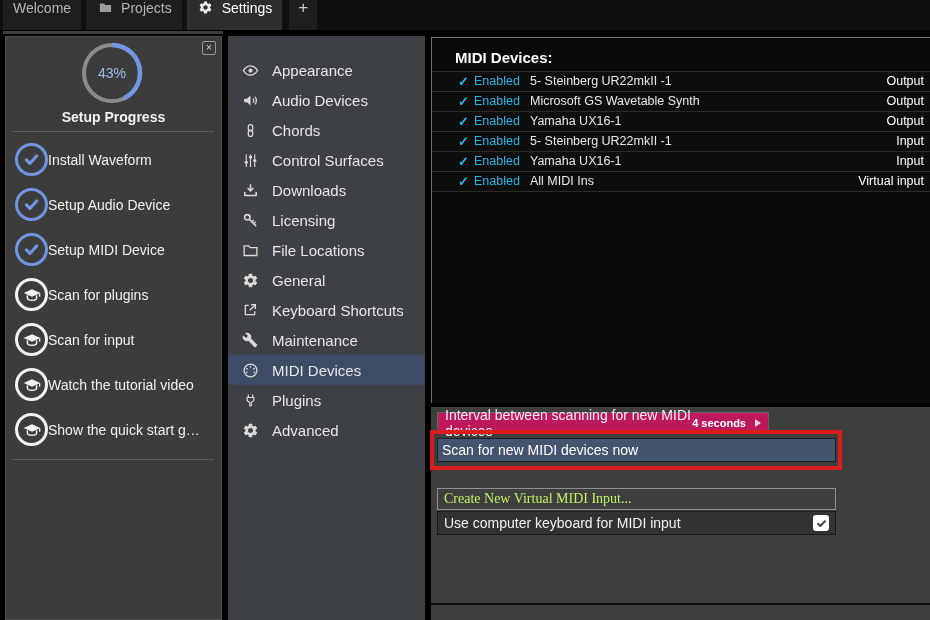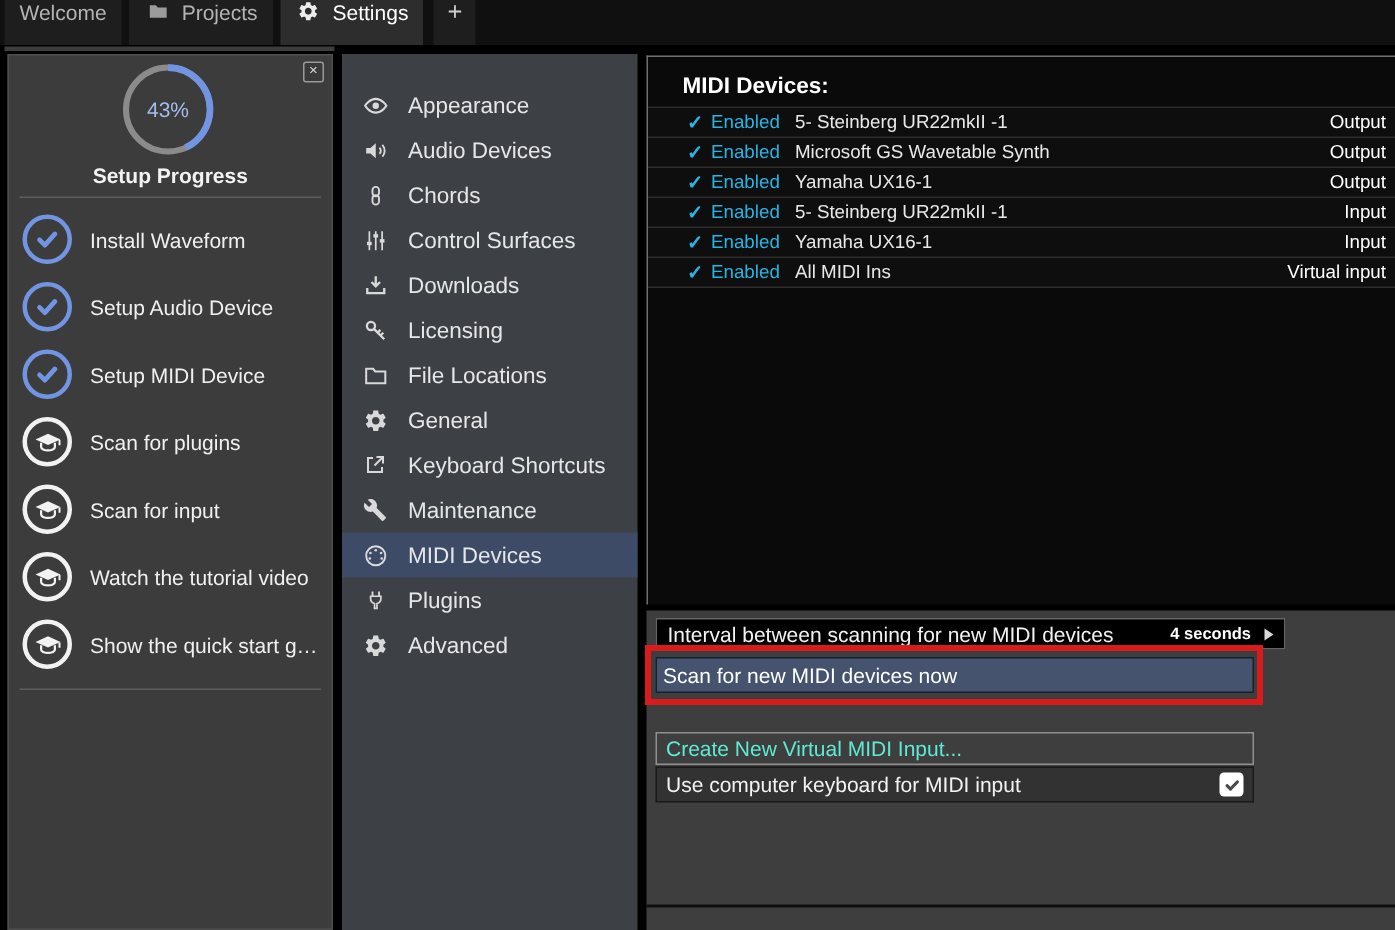--- a/index.html
+++ b/index.html
@@ -27,21 +27,21 @@
   .ring-bg  { stroke:#8b8b8b; stroke-width:4; fill:none; }
   .ring-arc { stroke:#7195e2; stroke-width:4.5; fill:none;
               transform:rotate(-90deg); transform-origin:32px 32px; }
   .ring-label { position:absolute; left:74px; top:28px; width:64px; text-align:center;
                 color:#a3bdf0; font-size:14px; }
   .setup-title { position:absolute; top:72px; left:0; width:100%; text-align:center;
                  color:#f2f2f2; font-size:14px; font-weight:700; }
   .divider { position:absolute; left:7px; right:7px; height:1px; background:#5c5c5c; }
   .divider.top { top:94px; } .divider.bottom { top:422px; }
   .checklist { position:absolute; top:100px; left:0; width:100%; }
-  .check-item { height:45px; display:flex; align-items:center; padding-left:9px; gap:12px; cursor:pointer; }
+  .check-item { height:45px; display:flex; align-items:center; padding-left:9px; cursor:pointer; }
   .task-icon { width:33px; height:33px; border-radius:50%; border:3px solid; flex:0 0 33px;
                display:flex; align-items:center; justify-content:center; }
   .task-icon.done { border-color:#7195e2; color:#7195e2; }
   .task-icon.todo { border-color:#f2f2f2; color:#f2f2f2; }
   .task-label { color:#f0f0f0; font-size:14px; }
 
   
   .settings-menu { position:absolute; left:228px; top:36px; width:197px; height:584px;
                    background:#3d4045; padding-top:19px; }
   .menu-item { height:30px; display:flex; align-items:center; padding-left:13px; gap:13px;
@@ -57,33 +57,33 @@
   .device-rows { position:absolute; top:33px; left:0; width:100%; border-top:1px solid #2c2c2c; }
   .device-row { position:relative; height:20px; background:#0e0e0e; border-bottom:1px solid #2c2c2c;
                 font-size:12.5px; line-height:19px; cursor:pointer; }
   .tick { position:absolute; left:26px; color:#29b4e4; font-weight:700; font-size:13px; }
   .en   { position:absolute; left:42px; color:#29b4e4; }
   .nm   { position:absolute; left:98px; color:#e8e8e8; }
   .tp   { position:absolute; right:6px; color:#ffffff; }
 
   
   .bottom-area { position:absolute; left:431px; top:407px; width:499px; height:213px; background:#3e3e3e; }
-  .interval-row { position:absolute; left:6px; top:5px; width:420px; height:21px; background:#000000;
+  .interval-row { position:absolute; left:6px; top:5px; width:332px; height:21px; background:#be185d;
                   border:1px solid #646464; display:flex; align-items:center; padding:0 7px;
                   color:#f2f2f2; font-size:14px; cursor:pointer; }
   .int-label { flex:1; }
   .int-value { font-size:11px; font-weight:700; color:#fff; margin-right:9px; }
   .int-arrow { width:0; height:0; border-left:6px solid #d8d8d8;
                border-top:4.5px solid transparent; border-bottom:4.5px solid transparent; }
   .scan-btn { position:absolute; left:6px; top:31px; width:399px; height:24px; background:#45536e;
               border:1px solid #16202f; color:#fff; font-size:14px; text-align:left; padding:0 4px;
               font-family:inherit; display:flex; align-items:center; cursor:pointer; }
   .create-btn { position:absolute; left:6px; top:81px; width:399px; height:22px; background:#3e3e3e;
-                border:1px solid #909090; color:#5eead4; font-size:14px; text-align:left; padding:0 6px;
-                font-family:Liberation Sans, sans-serif; display:flex; align-items:center; cursor:pointer; }
+                border:1px solid #909090; color:#bef264; font-size:14px; text-align:left; padding:0 6px;
+                font-family:Liberation Serif, serif; display:flex; align-items:center; cursor:pointer; }
   .kb-row { position:absolute; left:6px; top:104px; width:399px; height:24px; background:#323232;
             border:1px solid #1a1a1a; display:flex; align-items:center; justify-content:space-between;
             padding:0 6px; color:#f2f2f2; font-size:14px; cursor:pointer; }
   .checkbox { width:16px; height:16px; background:#fff; border-radius:3px; color:#4a4a4a;
               display:flex; align-items:center; justify-content:center; cursor:pointer; }
   .footer-line { position:absolute; left:0; top:196px; width:100%; height:2px; background:#0d0d0d; }
 
   
   .annotation { position:absolute; left:430px; top:430px; width:412px; height:40px;
                 border:4px solid #da1b1b; pointer-events:none; z-index:10; }

